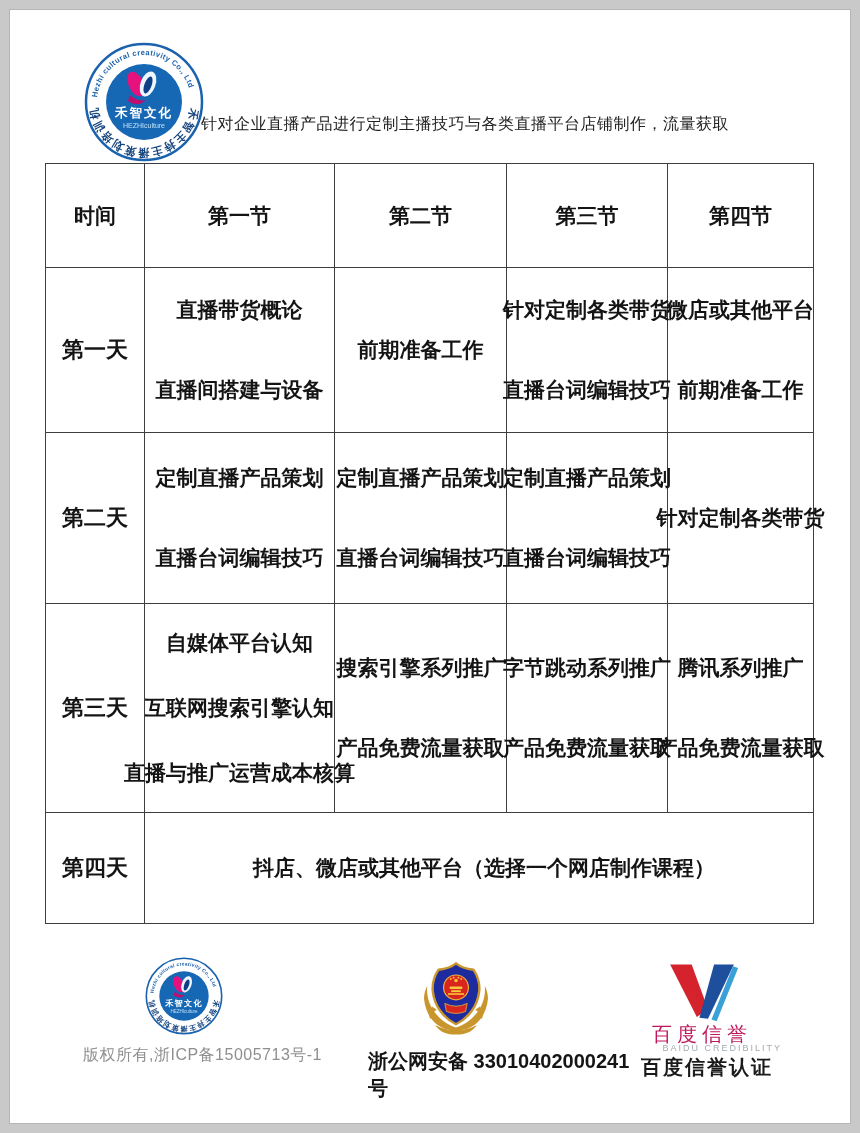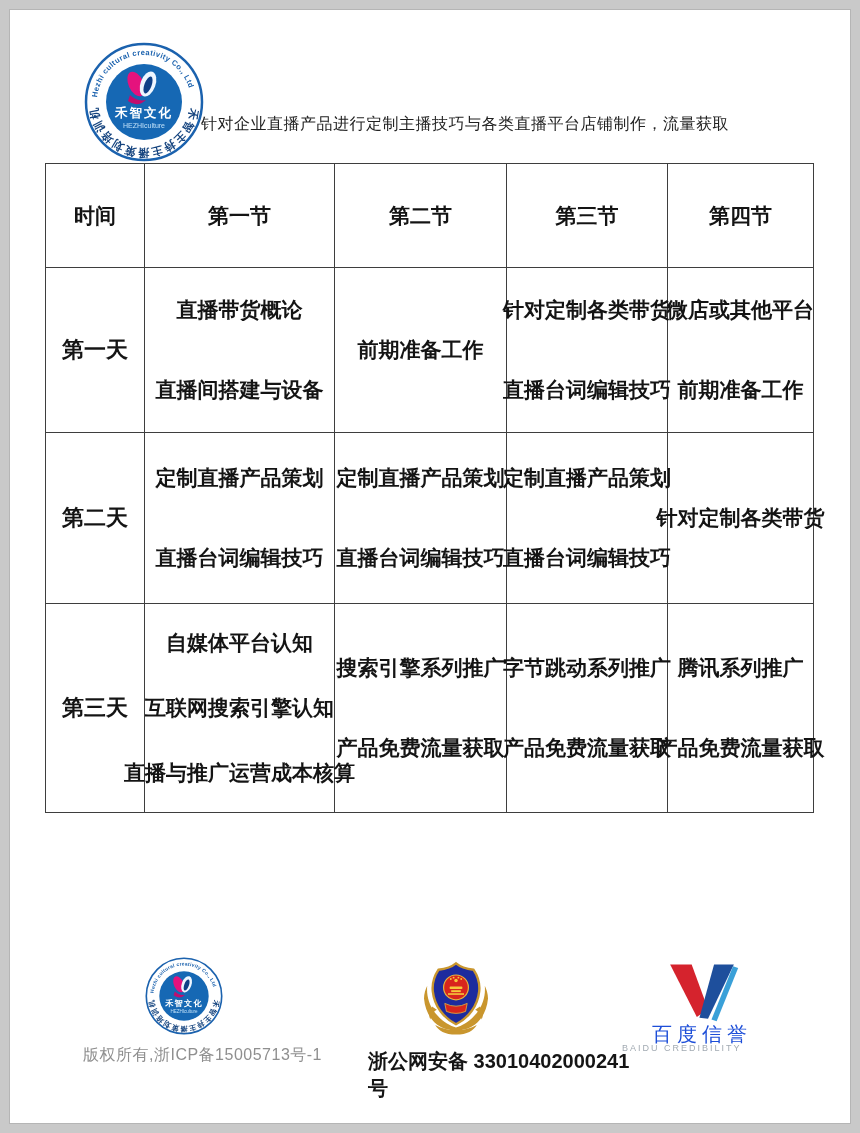--- a/index.html
+++ b/index.html
@@ -60,25 +60,25 @@
     text-align:center; font-size:16px; color:#8f8f8f; letter-spacing:0.5px;
   }
   .police-badge { position:absolute; left:406px; top:946px; width:80px; height:82px; }
   .police-record {
     position:absolute; left:314px; top:1038px; width:264px;
     text-align:left; font-size:20px; font-weight:bold; color:#151515;margin-left:44px;
   }
   .baidu-logo { position:absolute; left:650px; top:951px; width:84px; height:62px; }
   .baidu-cn {
     position:absolute; left:612px; top:1011px; width:160px;
-    text-align:center; font-size:20px; color:#1d4ed8; letter-spacing:5px; font-weight:500;
+    text-align:center; font-size:20px; color:#be185d; letter-spacing:5px; font-weight:500;
   }
   .baidu-en {
     position:absolute; left:612px; top:1033px; width:160px;
-    text-align:left; font-size:9px; color:#a2aab2; letter-spacing:2px;
+    text-align:right; font-size:9px; color:#a2aab2; letter-spacing:2px;
   }
   .baidu-caption {
     position:absolute; left:612px; top:1044px; width:170px;
     text-align:center; font-size:20px; font-weight:bold; color:#1a1a1a; letter-spacing:2px;
   }
 </style>
 </head>
 <body>
 
 <div class="page">
@@ -201,20 +201,24 @@
         </div>
           </td>
         <td>
             <div class="lines">
           <div class="line">腾讯系列推广</div>
           <div class="line">产品免费流量获取</div>
         </div>
           </td>
       </tr>
 
+      <tr class="row-day4">
+        <td class="day-label">第四天</td>
+        <td class="merged-cell" colspan="4">抖店、微店或其他平台（选择一个网店制作课程）</td>
+      </tr>
     </tbody>
   </table>
 
   <div class="logo-sm">
     <svg viewBox="0 0 120 120" width="78" height="78">
       <circle cx="60" cy="60" r="58" fill="#ffffff" stroke="#1b62ae" stroke-width="2.5"></circle>
       <path id="arcTopB" d="M 13,60 a 47,47 0 1,1 94,0" fill="none"></path>
       <path id="arcBotB" d="M 107,60 a 47,47 0 1,1 -94,0" fill="none"></path>
       <text font-size="7.6" fill="#1b62ae" font-weight="bold" letter-spacing="0.4">
         <textPath href="#arcTopB" startOffset="3%">Hezhi cultural creativity Co., Ltd</textPath>
@@ -263,14 +267,15 @@
 
   <div class="baidu-logo">
     <svg viewBox="0 0 90 72" width="84" height="62">
       <path d="M8,4 L33,4 L52,56 L39,65 Z" fill="#d5232d"></path>
       <path d="M59,4 L82,4 L52,67 L42,66 Z" fill="#1e4f9c"></path>
       <path d="M87,8 L81,6 L56,68 L62,70 Z" fill="#3aa0d8"></path>
     </svg>
   </div>
   <div class="baidu-cn">百度信誉</div>
   <div class="baidu-en">BAIDU CREDIBILITY</div>
+  <div class="baidu-caption">百度信誉认证</div>
 
 </div>
 
 </body></html>

